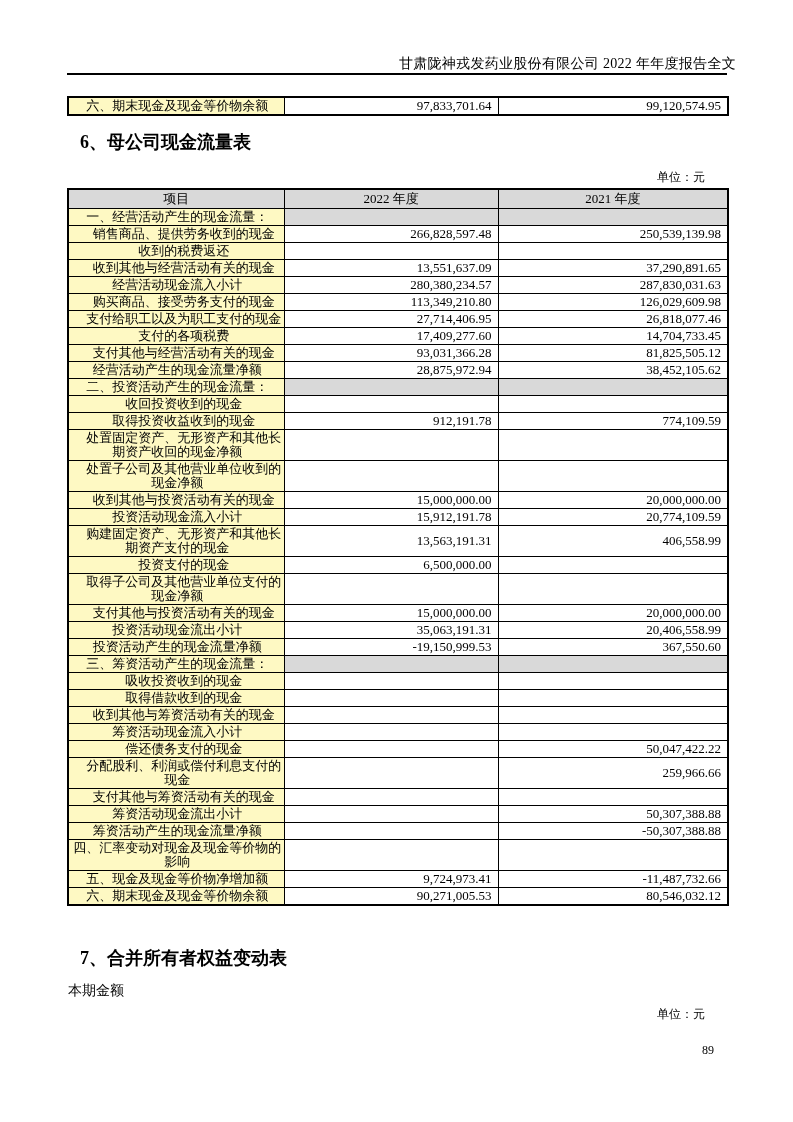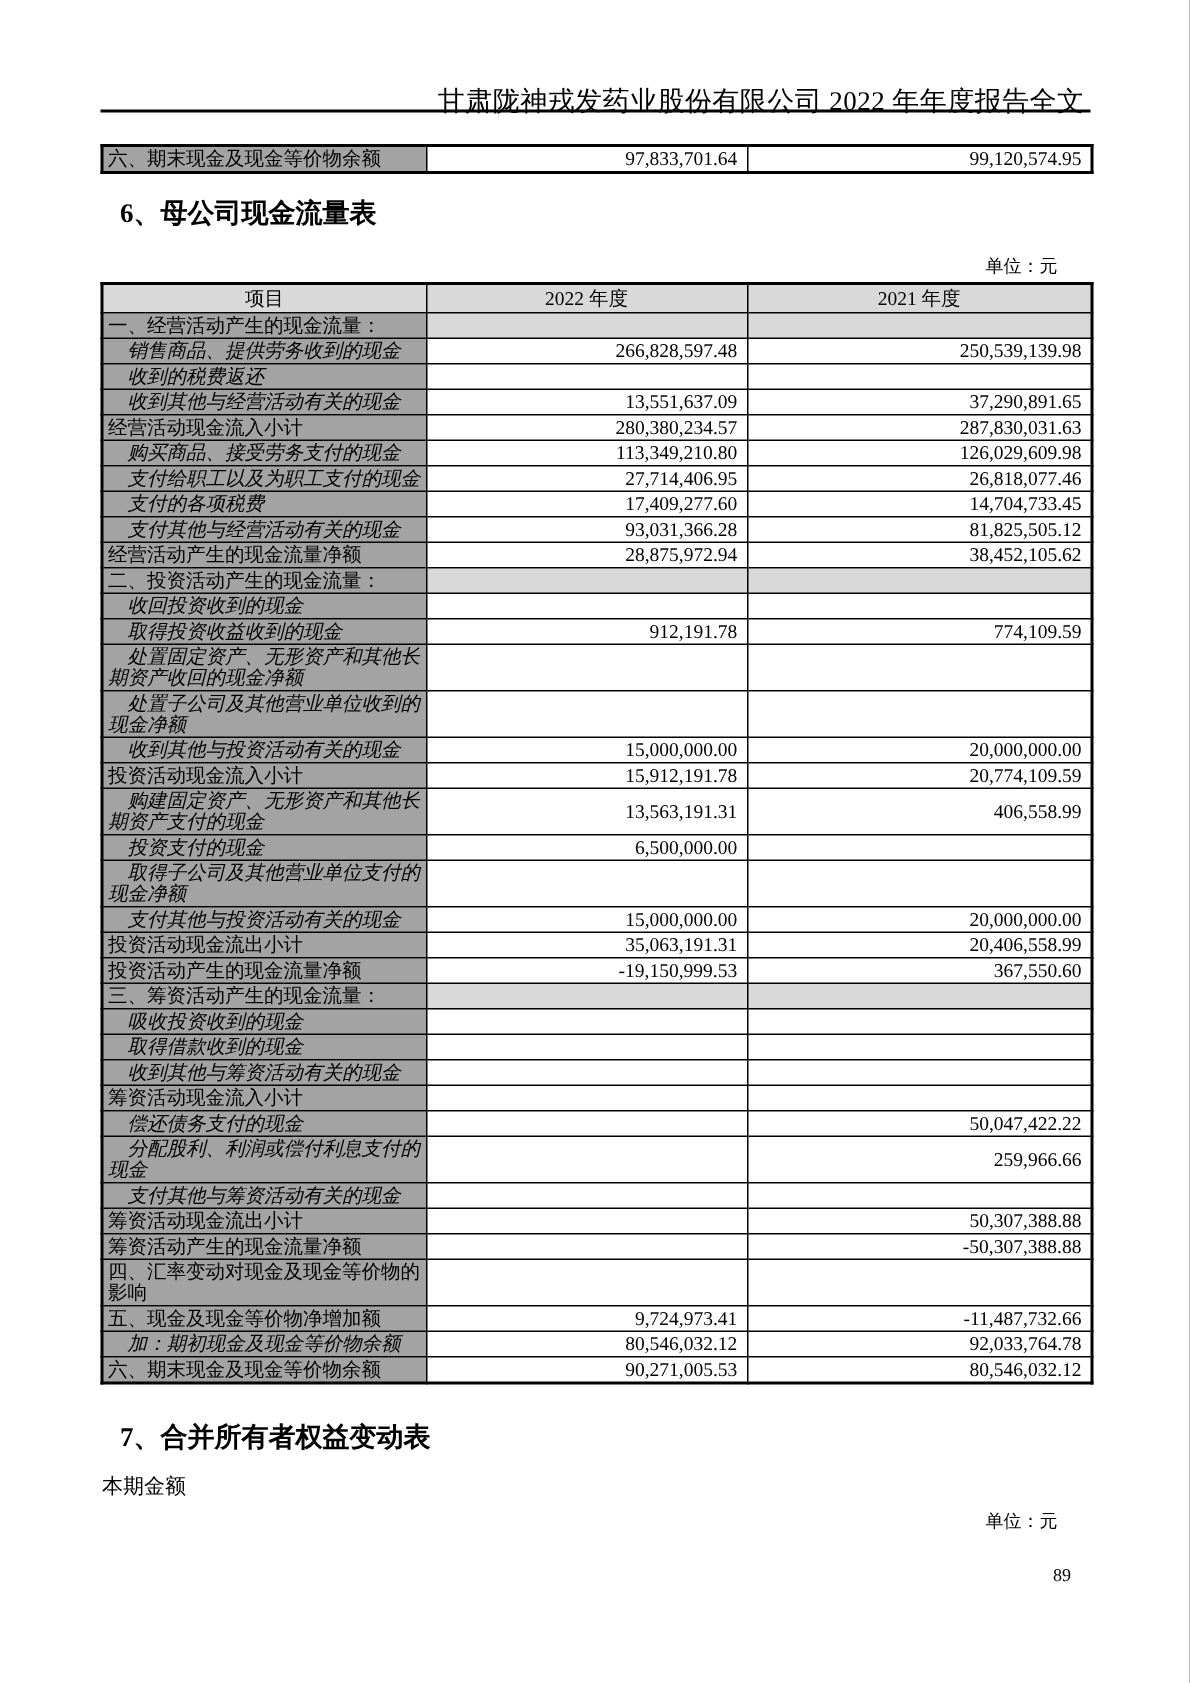--- a/index.html
+++ b/index.html
@@ -9,22 +9,22 @@
     height: 1122px;
     margin: 0 auto;
     background: #ffffff;
     font-family: "Liberation Serif", "DejaVu Serif", serif;
     color: #000000;
     overflow: hidden;
   }
   .doc-header {
     position: absolute;
     top: 55px;
-    right: 70px;
-    font-size: 18px;
+    right: 57px;
+    font-size: 14px;
     letter-spacing: 0.3px;
     white-space: nowrap;
   }
   .header-rule {
     position: absolute;
     top: 73px;
     left: 67px;
     width: 660px;
     height: 2px;
     background: #000000;
@@ -42,25 +42,25 @@
     font-weight: normal;
     vertical-align: middle;
     word-break: break-all;
   }
   th {
     background: #d9d9d9;
     text-align: center;
     padding: 2px 12px;
   }
   td.label {
-    background: #a3a3a3;
-    text-align: left;
+    background: #fef9c3;
+    text-align: center;
     padding: 1px 1px 1px 3px;
   }
-  td.label.indent { text-indent: 13px; font-style: italic; }
+  td.label.indent { text-indent: 13px; }
   td.num {
     text-align: right;
     padding: 1px 6px 1px 2px;
     background: #ffffff;
     white-space: nowrap;
   }
   tr.section-row td.num { background: #d9d9d9; }
   .prev-table { position: absolute; top: 96px; left: 67px; }
   .main-table { position: absolute; top: 188px; left: 67px; }
   .sec-title {
@@ -302,25 +302,20 @@
           <td class="label">四、汇率变动对现金及现金等价物的影响</td>
           <td class="num"></td>
           <td class="num"></td>
         </tr>
         <tr>
           <td class="label">五、现金及现金等价物净增加额</td>
           <td class="num">9,724,973.41</td>
           <td class="num">-11,487,732.66</td>
         </tr>
         <tr>
-          <td class="label indent">加：期初现金及现金等价物余额</td>
-          <td class="num">80,546,032.12</td>
-          <td class="num">92,033,764.78</td>
-        </tr>
-        <tr>
           <td class="label">六、期末现金及现金等价物余额</td>
           <td class="num">90,271,005.53</td>
           <td class="num">80,546,032.12</td>
         </tr>
       </tbody>
   </table>
 
   <div class="sec-title sec7-title">7、合并所有者权益变动表</div>
   <div class="period-label">本期金额</div>
   <div class="unit-label unit-2">单位：元</div>

